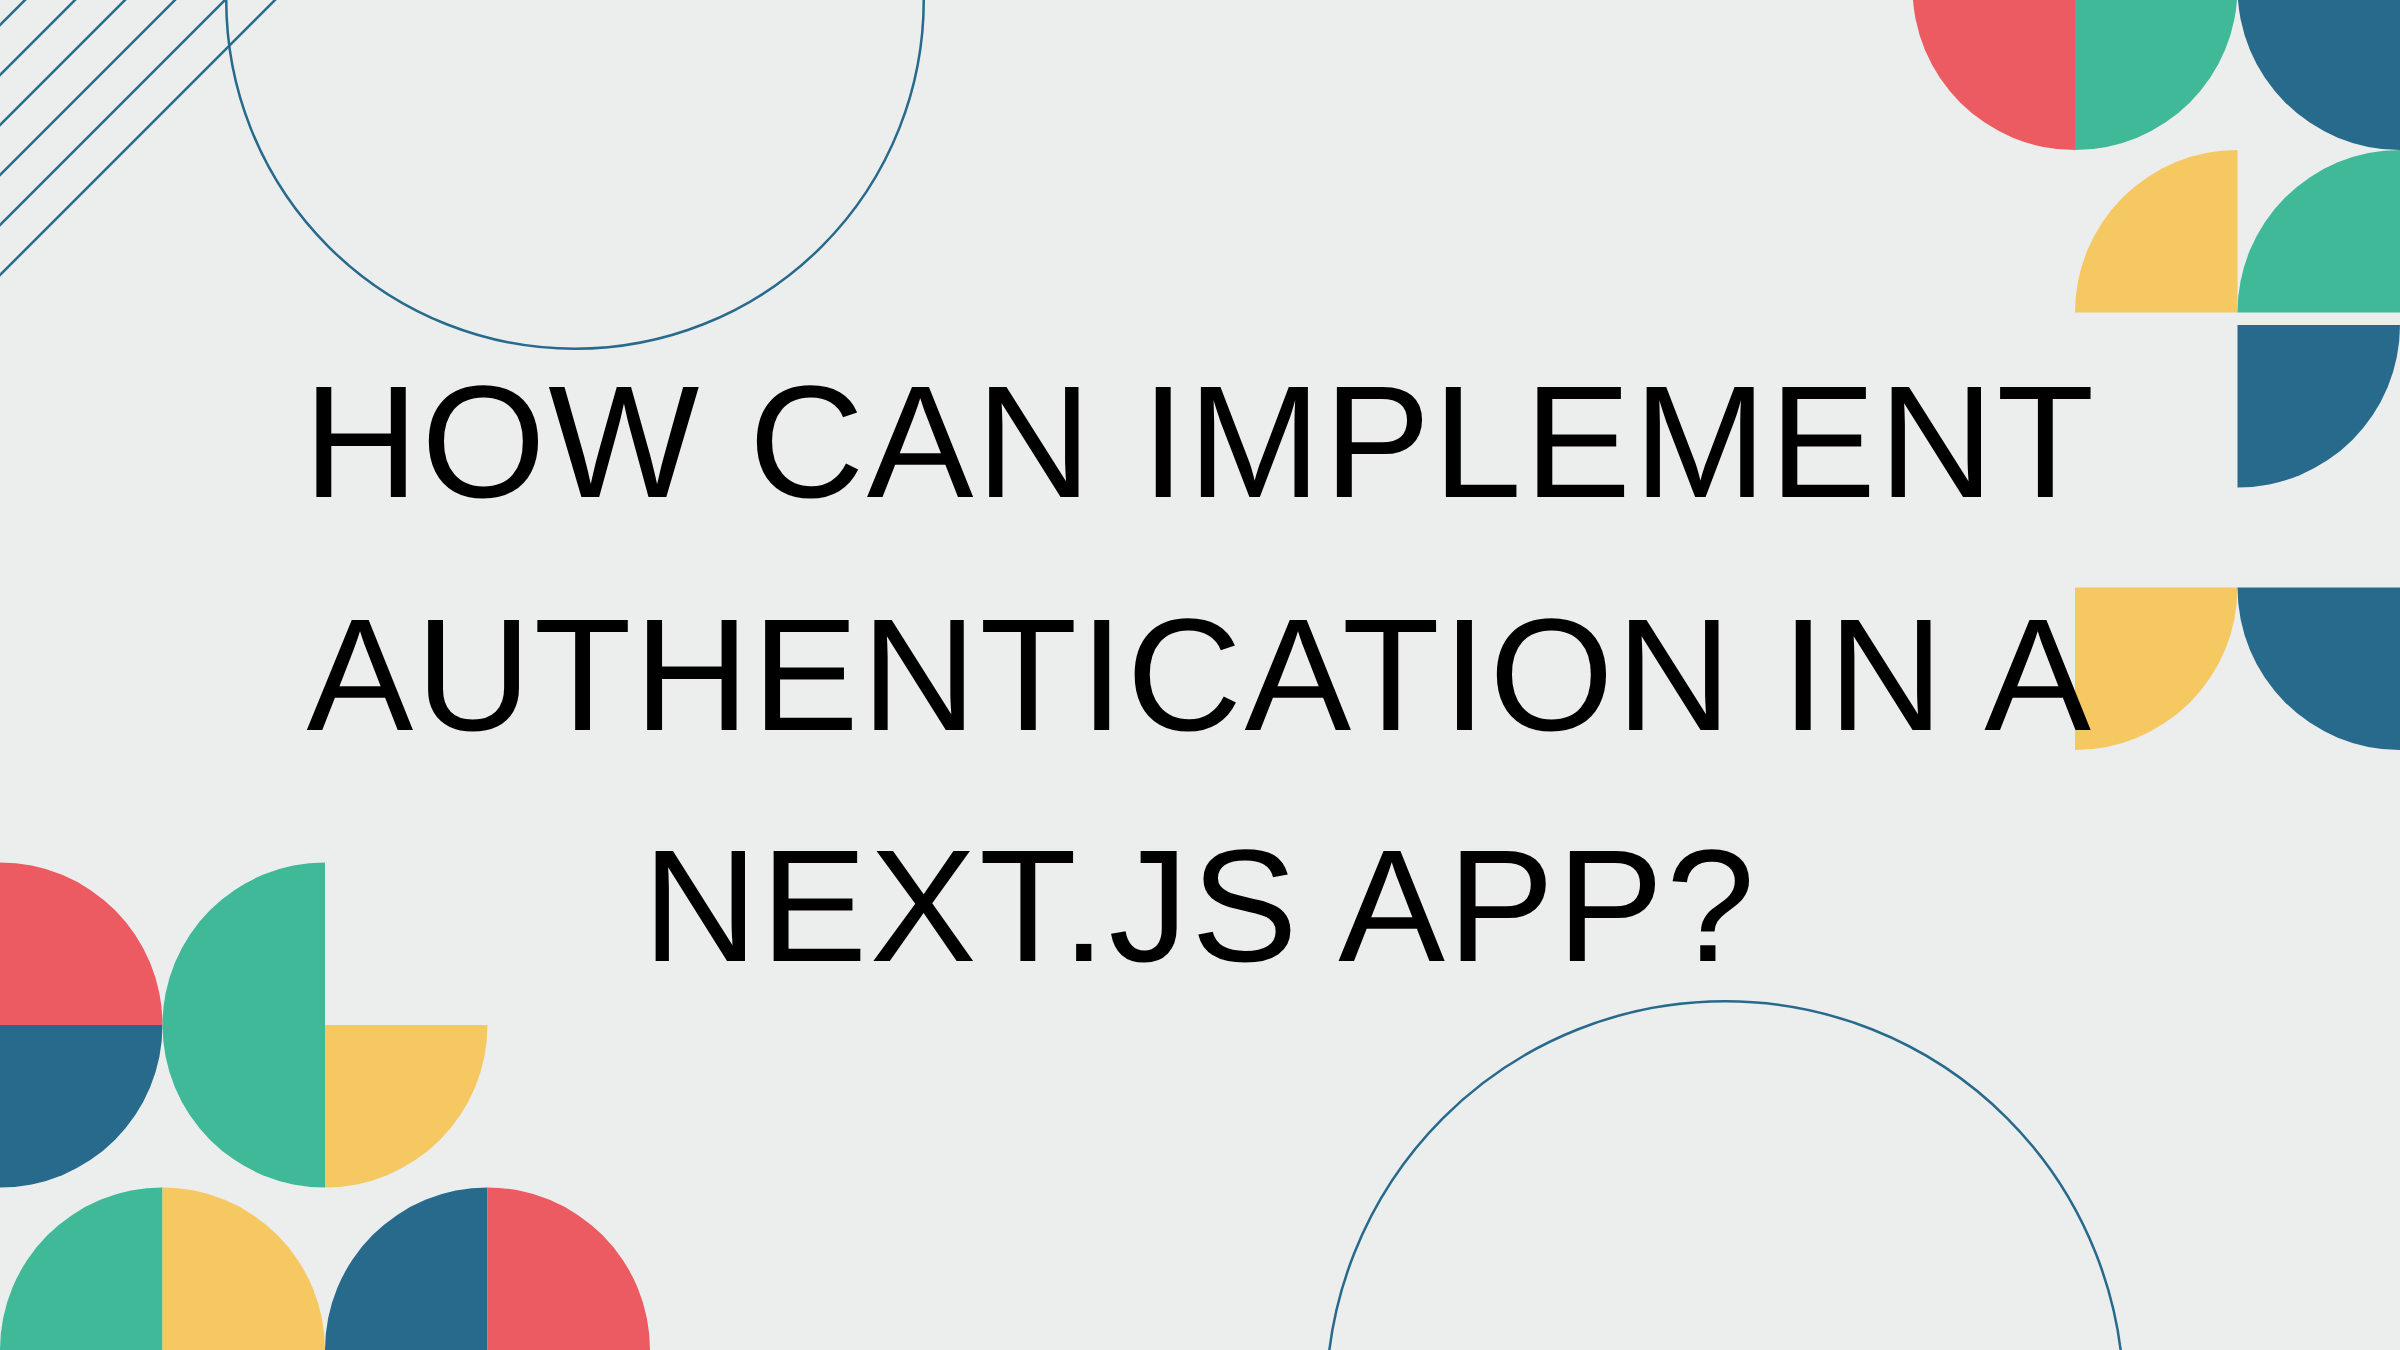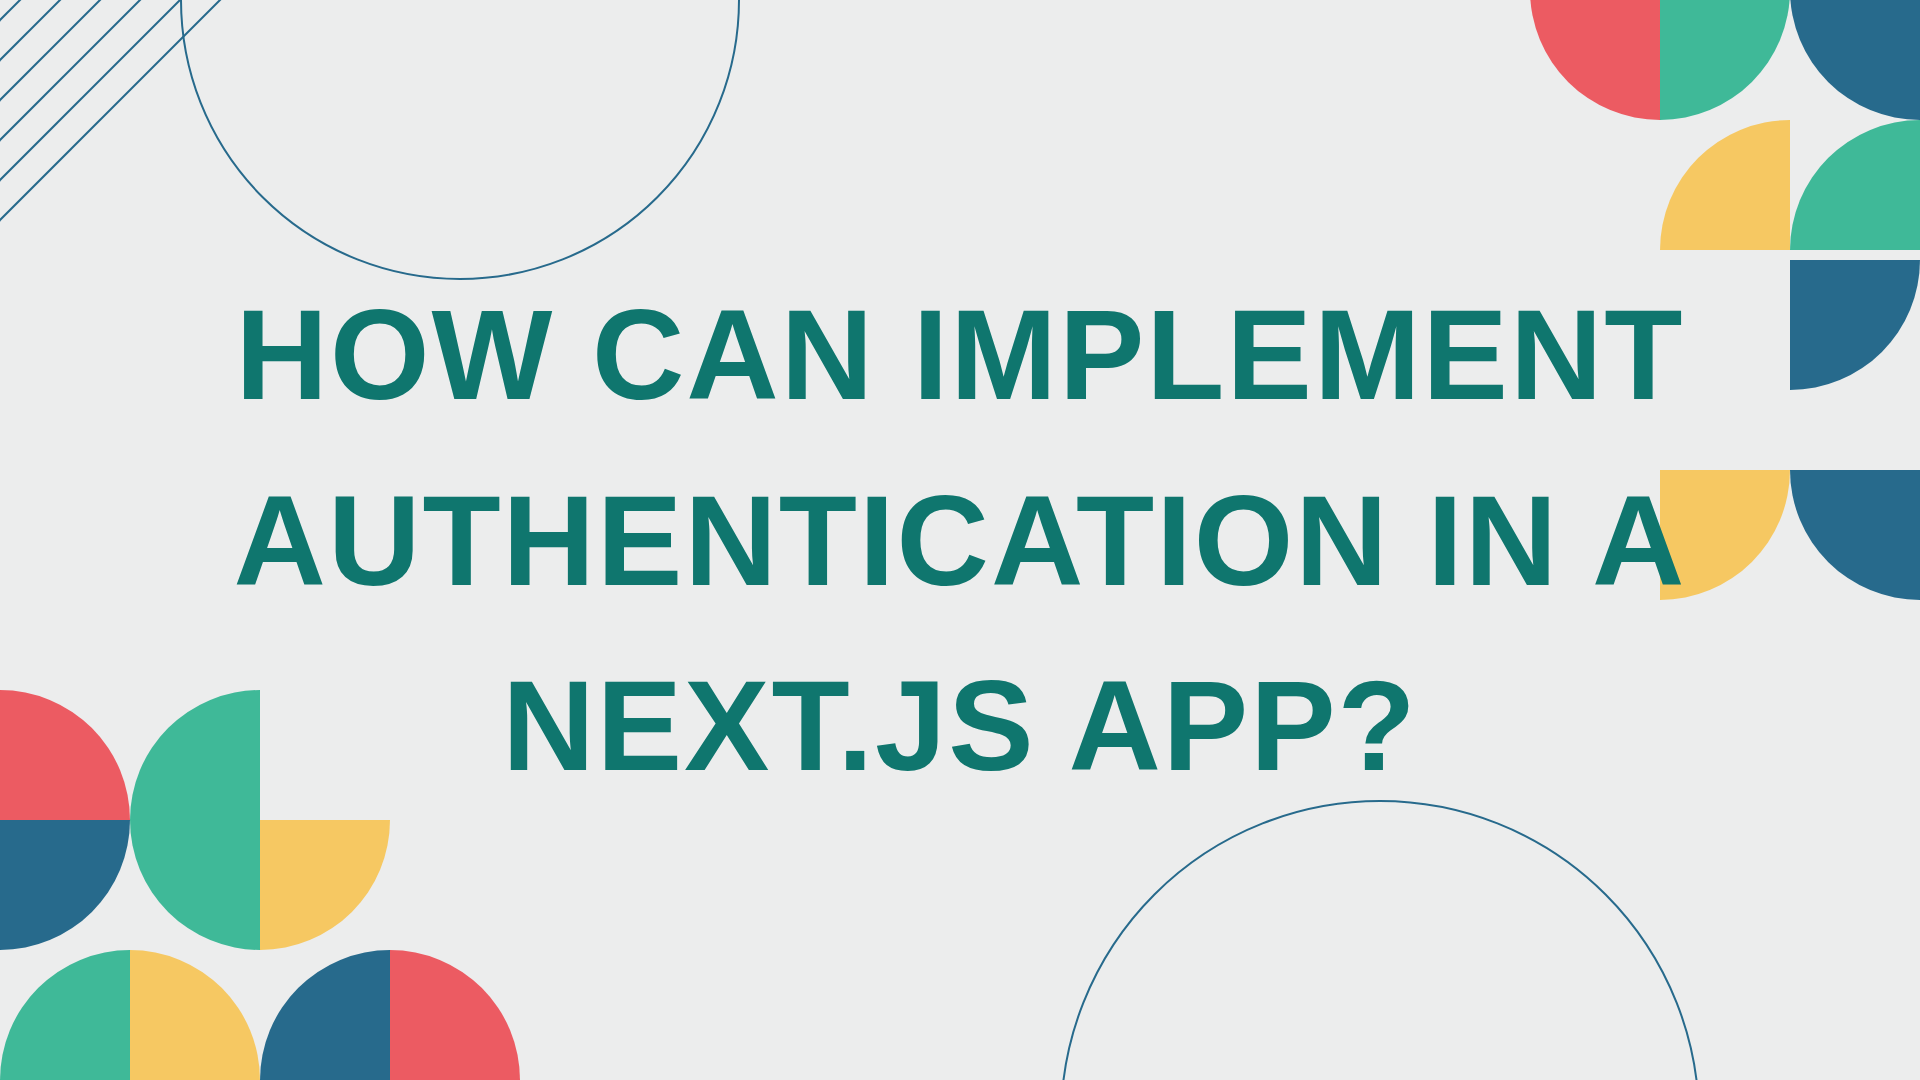--- a/index.html
+++ b/index.html
@@ -10,22 +10,22 @@
       overflow: hidden;
       position: relative;
       font-family: 'Arial Black', 'Helvetica Neue', sans-serif;
     }
     .title {
       position: absolute;
       top: 50%;
       left: 50%;
       transform: translate(-50%, -50%);
       text-align: center;
-      color: #0f766e;
-      font-weight: 700;
+      color: #000000;
+      font-weight: 400;
       font-size: 128px;
       line-height: 1.45;
       letter-spacing: 2px;
       width: 90%;
     }
     .deco { position: absolute; }
     
     
     .diag-lines {
       top: -60px;

